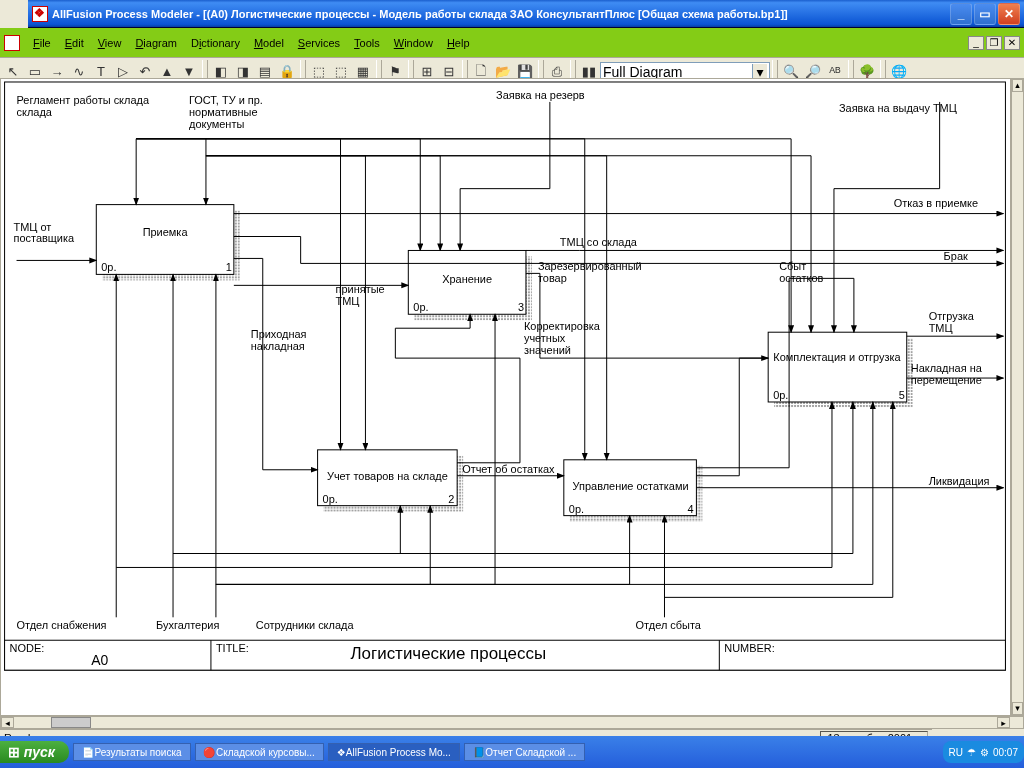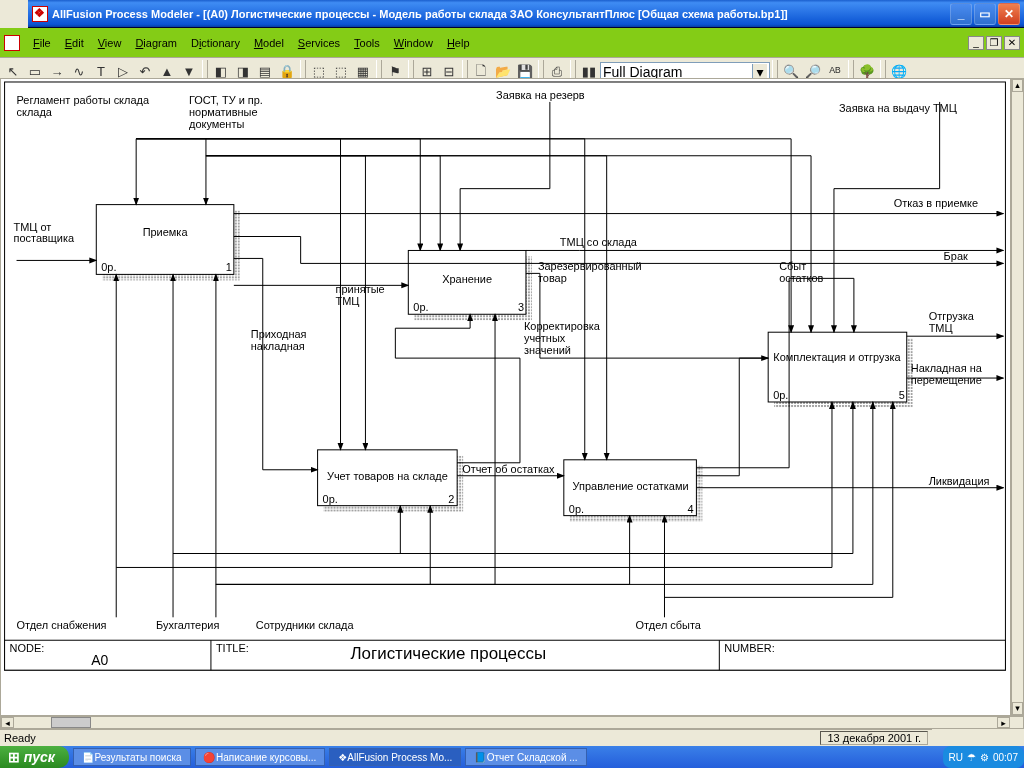--- a/index.html
+++ b/index.html
@@ -41,21 +41,21 @@
 .scroll-h{position:absolute;left:0;top:716px;width:1024px;height:13px;background:#ece9d8;border:1px solid #aca899;}
 .scroll-h .lt,.scroll-h .rt{width:13px;height:11px;background:#ece9d8;border:1px solid #aca899;font-size:9px;text-align:center;position:absolute;}
 .scroll-h .lt{left:0;}
 .scroll-h .rt{right:13px;}
 .scroll-h .thumb{position:absolute;left:50px;top:0;width:40px;height:11px;background:#ccc;border:1px solid #888;}
 
 .status{position:absolute;left:0;top:729px;width:932px;height:17px;background:#ece9d8;border-top:1px solid #aca899;display:flex;align-items:center;padding:0 4px;font-size:11px;}
 .status .dbox{margin-left:auto;border:1px inset #aca899;padding:0 6px;}
 
 
-.taskbar{position:absolute;left:0;bottom:0;width:1024px;height:22px;background:linear-gradient(#3a80e8,#245edb);display:flex;align-items:center;}
+.taskbar{position:absolute;left:0;bottom:0;width:1024px;height:32px;background:linear-gradient(#3a80e8,#245edb);display:flex;align-items:center;}
 .start{height:22px;padding:0 14px 0 8px;background:linear-gradient(#4cb040,#2a8a20);color:#fff;font-weight:bold;font-style:italic;font-size:14px;border-radius:0 10px 10px 0;display:flex;align-items:center;}
 .start::before{content:"⊞"; margin-right:4px; font-style:normal;}
 .tbitem{margin-left:4px;height:18px;padding:0 8px;background:#5b8ee6;border:1px solid #3460b0;color:#fff;display:flex;align-items:center;font-size:10px;max-width:160px;overflow:hidden;white-space:nowrap;}
 .tbitem.active{background:#2a5fc0;}
 .tray{margin-left:auto;background:#1a8be0;height:22px;display:flex;align-items:center;padding:0 6px;color:#fff;font-size:10px;gap:4px;border-radius:8px;}
 
 
 .dt{font-family:Arial,sans-serif;font-size:11px;}
 .box{fill:#fff;stroke:#000;stroke-width:1;}
 .shadow{fill:url(#dots);}
@@ -293,21 +293,21 @@
 </div>
 
 <div class="status">
   <span>Ready</span>
   <span class="dbox">13 декабря 2001 г.</span>
 </div>
 
 <div class="taskbar">
   <div class="start">пуск</div>
   <div class="tbitem">📄 <span>Результаты поиска</span></div>
-  <div class="tbitem">🔴 <span>Написание курсовы...</span></div>
+  <div class="tbitem">🔴 <span>Складской курсовы...</span></div>
   <div class="tbitem active">❖ <span>AllFusion Process Mo...</span></div>
   <div class="tbitem">📘 <span>Отчет Складской ...</span></div>
   <div class="tray">
     <span>RU</span>
     <span>☂</span>
     <span>⚙</span>
     <span>00:07</span>
   </div>
 </div>
 

